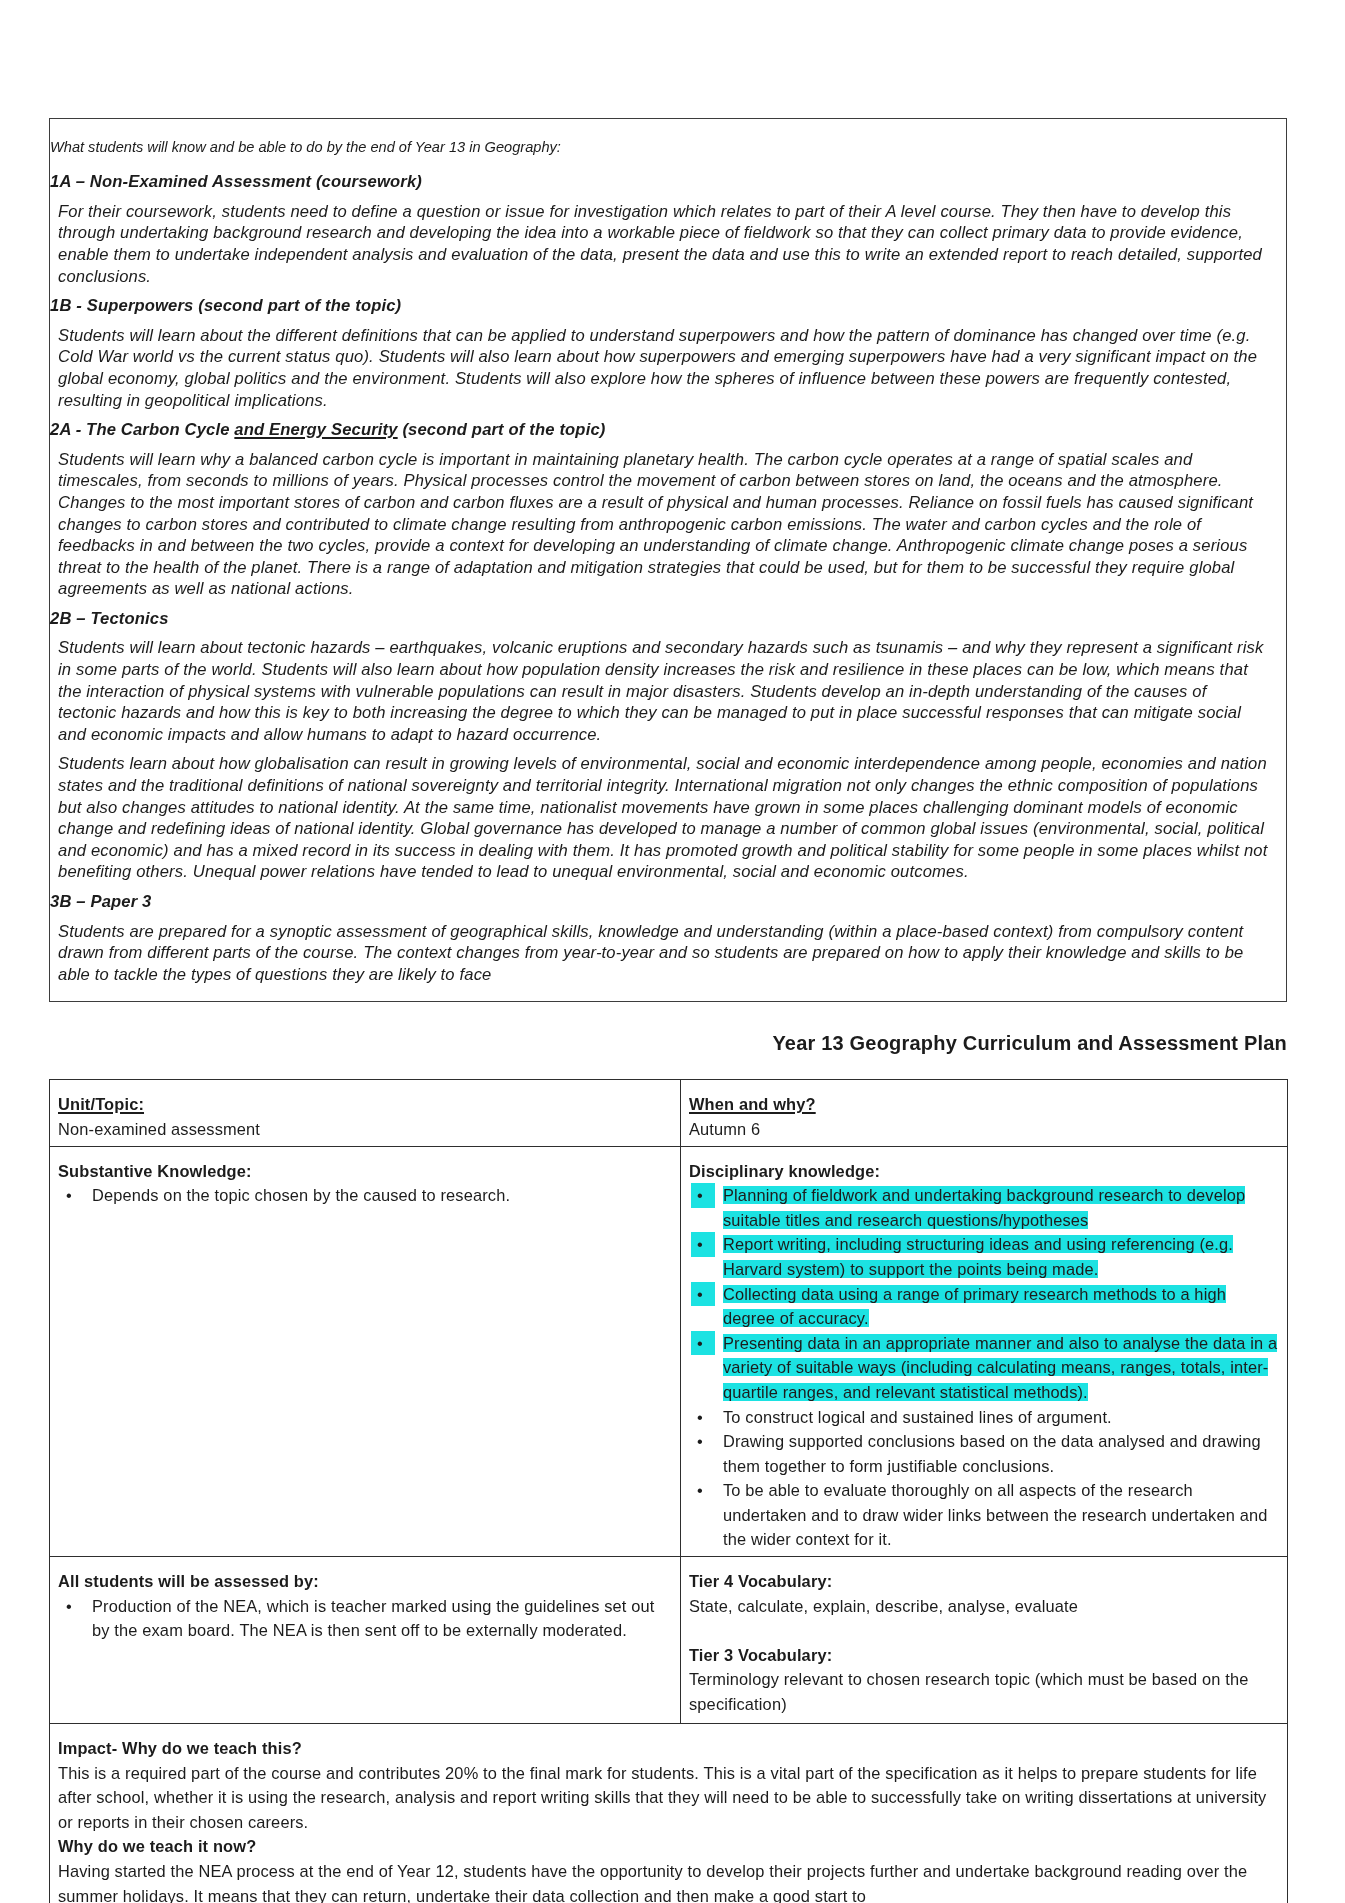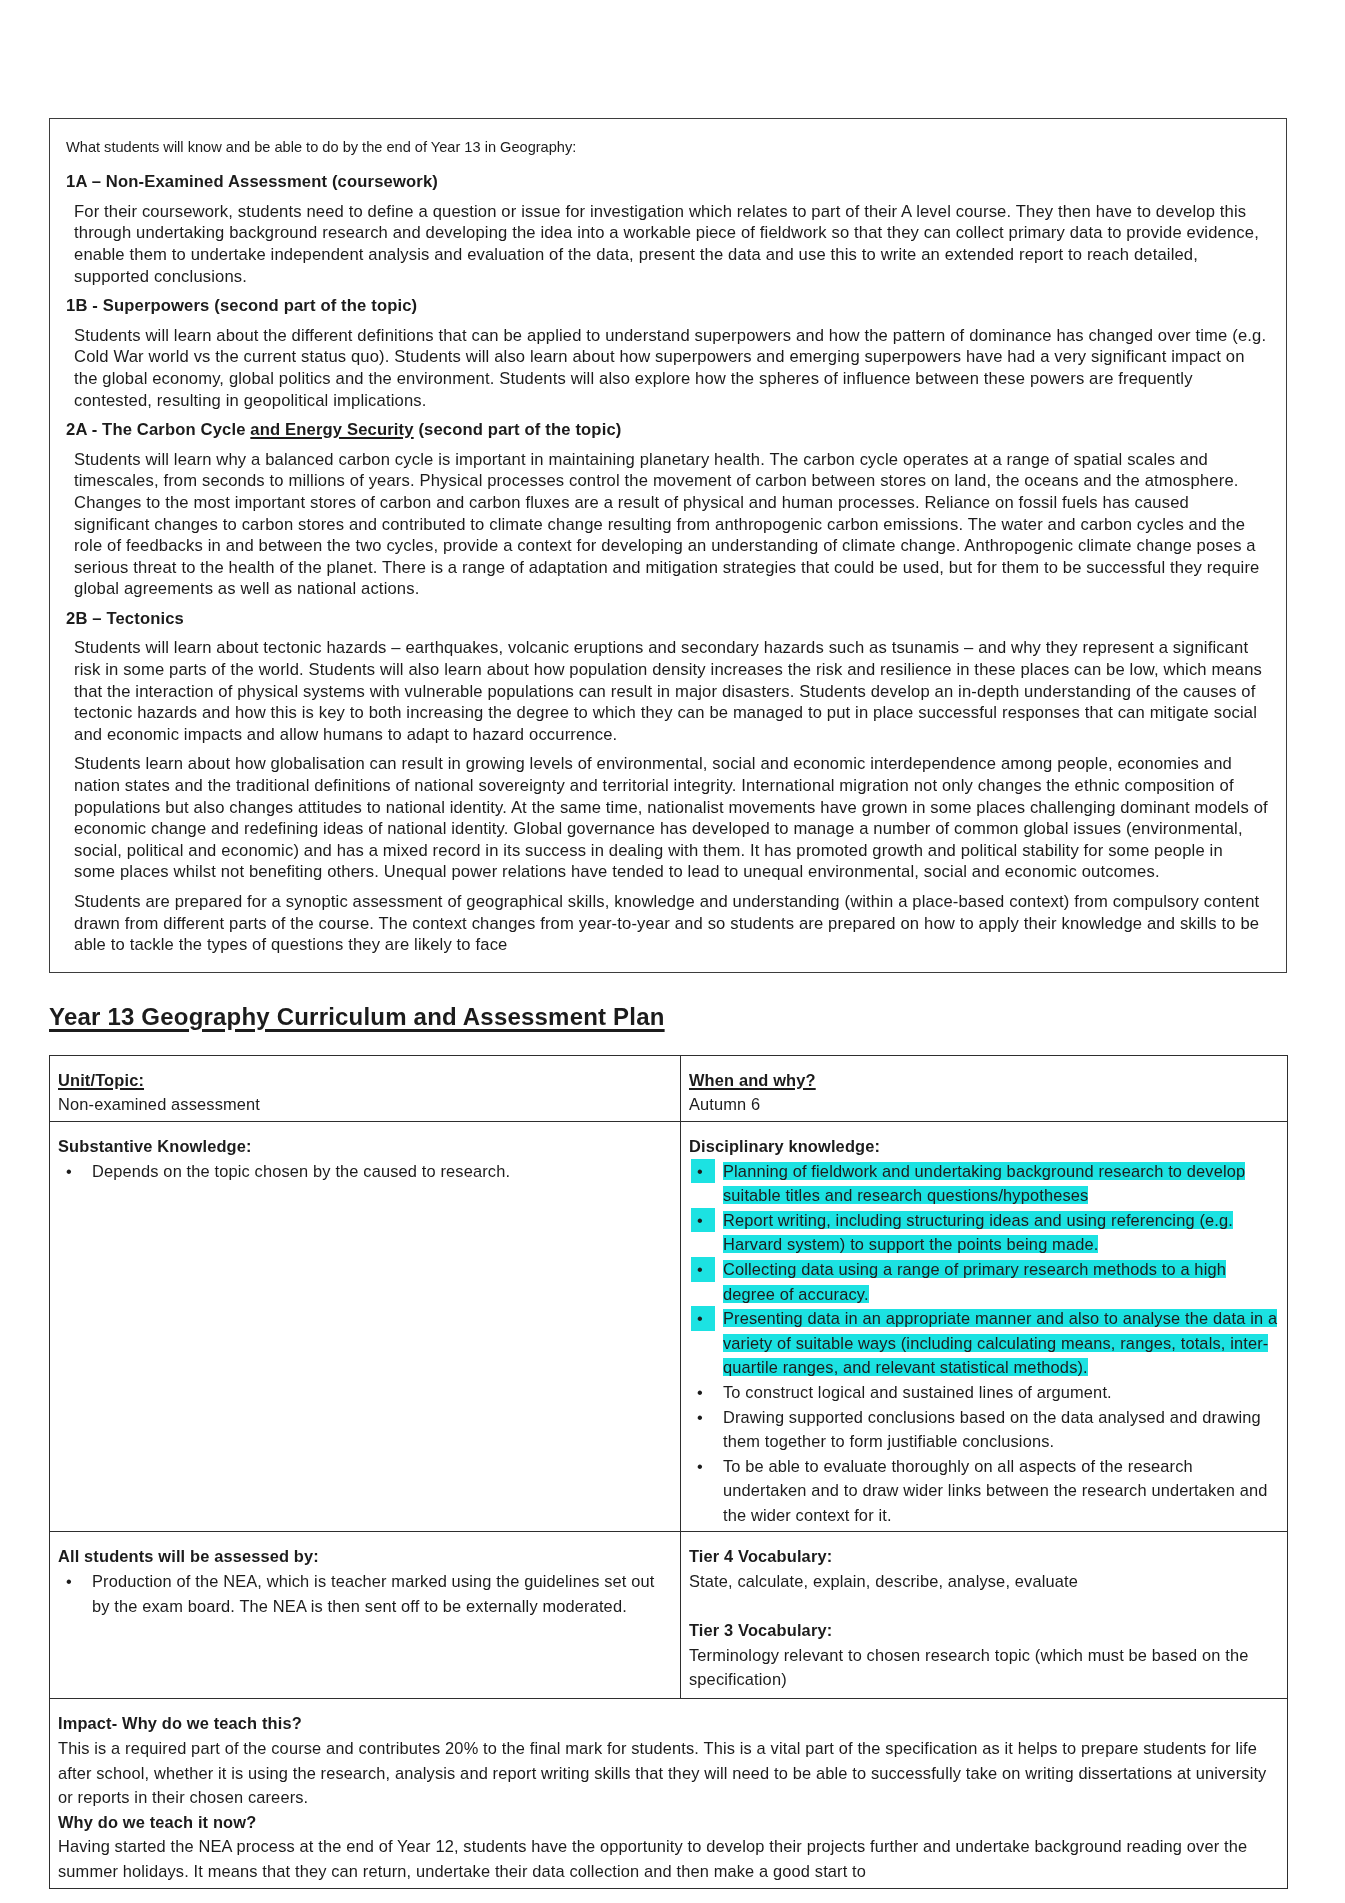--- a/index.html
+++ b/index.html
@@ -7,33 +7,33 @@
     width:1345px; height:1903px; background:#ffffff; overflow:hidden;
     font-family:"Liberation Sans", sans-serif; color:#1c1c1c;
     -webkit-font-smoothing:antialiased;
   }
   .content { margin-left:49px; width:1238px; }
 
   
   .top-box {
     margin-top:118px;
     border:1.6px solid #3d3d3d;
-    padding:3px 10px 8px 16px;
-    font-size:16.6px; line-height:21.6px; letter-spacing:0.15px;
+    padding:3px 10px 8px 0;
+    font-size:16.6px; line-height:21.6px; letter-spacing:0.15px;font-style:italic;
   }
   .intro-line { font-size:14.6px; line-height:20px; letter-spacing:0; }
   .sec-heading { font-weight:bold; margin:0; }
   .sec-body { margin:8px; }
   .u { text-decoration:underline; text-decoration-thickness:1.5px; text-underline-offset:2px; }
 
   
   .doc-title {
-    margin:30px 0 0 0; text-align:left;
-    font-size:24px; font-weight:bold;
-    text-decoration:underline; text-decoration-thickness:2.5px; text-underline-offset:4px;
+    margin:30px 0 0 0; text-align:right;
+    font-size:20px; font-weight:bold;
+    text-decoration-thickness:2.5px; text-underline-offset:4px;
     letter-spacing:0.2px;
   }
 
   
   table.plan {
     margin-top:24px; width:1238px; border-collapse:collapse; table-layout:fixed;
     font-size:16.4px; line-height:24.6px; letter-spacing:0.15px;
   }
   table.plan col.c1 { width:631px; }
   table.plan col.c2 { width:607px; }
@@ -67,20 +67,21 @@
     <div id="sections">
         <p class="sec-heading"><span>1A – Non-Examined Assessment (coursework)</span></p>
         <p class="sec-body">For their coursework, students need to define a question or issue for investigation which relates to part of their A level course. They then have to develop this through undertaking background research and developing the idea into a workable piece of fieldwork so that they can collect primary data to provide evidence, enable them to undertake independent analysis and evaluation of the data, present the data and use this to write an extended report to reach detailed, supported conclusions.</p>
         <p class="sec-heading"><span>1B - Superpowers (second part of the topic)</span></p>
         <p class="sec-body">Students will learn about the different definitions that can be applied to understand superpowers and how the pattern of dominance has changed over time (e.g. Cold War world vs the current status quo). Students will also learn about how superpowers and emerging superpowers have had a very significant impact on the global economy, global politics and the environment. Students will also explore how the spheres of influence between these powers are frequently contested, resulting in geopolitical implications.</p>
         <p class="sec-heading"><span>2A - The Carbon Cycle </span><span class="u">and Energy Security</span><span> (second part of the topic)</span></p>
         <p class="sec-body">Students will learn why a balanced carbon cycle is important in maintaining planetary health. The carbon cycle operates at a range of spatial scales and timescales, from seconds to millions of years. Physical processes control the movement of carbon between stores on land, the oceans and the atmosphere. Changes to the most important stores of carbon and carbon fluxes are a result of physical and human processes. Reliance on fossil fuels has caused significant changes to carbon stores and contributed to climate change resulting from anthropogenic carbon emissions. The water and carbon cycles and the role of feedbacks in and between the two cycles, provide a context for developing an understanding of climate change. Anthropogenic climate change poses a serious threat to the health of the planet. There is a range of adaptation and mitigation strategies that could be used, but for them to be successful they require global agreements as well as national actions.</p>
         <p class="sec-heading"><span>2B – Tectonics</span></p>
         <p class="sec-body">Students will learn about tectonic hazards – earthquakes, volcanic eruptions and secondary hazards such as tsunamis – and why they represent a significant risk in some parts of the world. Students will also learn about how population density increases the risk and resilience in these places can be low, which means that the interaction of physical systems with vulnerable populations can result in major disasters. Students develop an in-depth understanding of the causes of tectonic hazards and how this is key to both increasing the degree to which they can be managed to put in place successful responses that can mitigate social and economic impacts and allow humans to adapt to hazard occurrence.</p>
         <p class="sec-body">Students learn about how globalisation can result in growing levels of environmental, social and economic interdependence among people, economies and nation states and the traditional definitions of national sovereignty and territorial integrity. International migration not only changes the ethnic composition of populations but also changes attitudes to national identity. At the same time, nationalist movements have grown in some places challenging dominant models of economic change and redefining ideas of national identity. Global governance has developed to manage a number of common global issues (environmental, social, political and economic) and has a mixed record in its success in dealing with them. It has promoted growth and political stability for some people in some places whilst not benefiting others. Unequal power relations have tended to lead to unequal environmental, social and economic outcomes.</p>
+        <p class="sec-heading"><span>3B – Paper 3</span></p>
         <p class="sec-body">Students are prepared for a synoptic assessment of geographical skills, knowledge and understanding (within a place-based context) from compulsory content drawn from different parts of the course. The context changes from year-to-year and so students are prepared on how to apply their knowledge and skills to be able to tackle the types of questions they are likely to face</p>
       </div>
   </div>
 
   <h1 class="doc-title">Year 13 Geography Curriculum and Assessment Plan</h1>
 
   <table class="plan">
     <colgroup>
         <col class="c1">
         <col class="c2">

